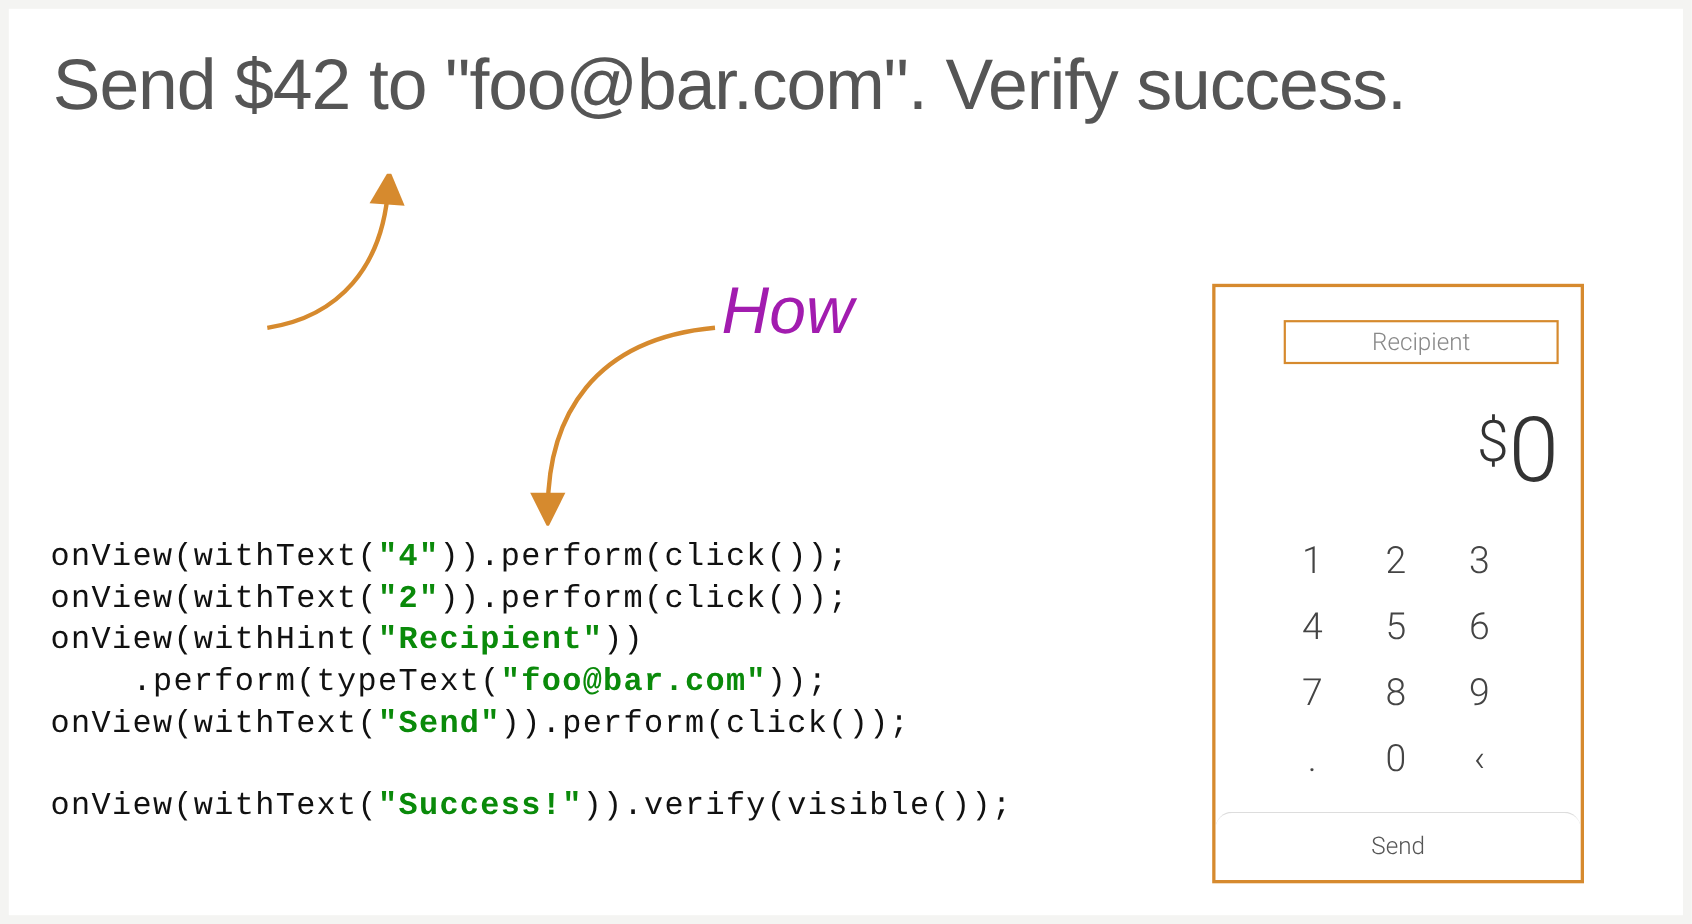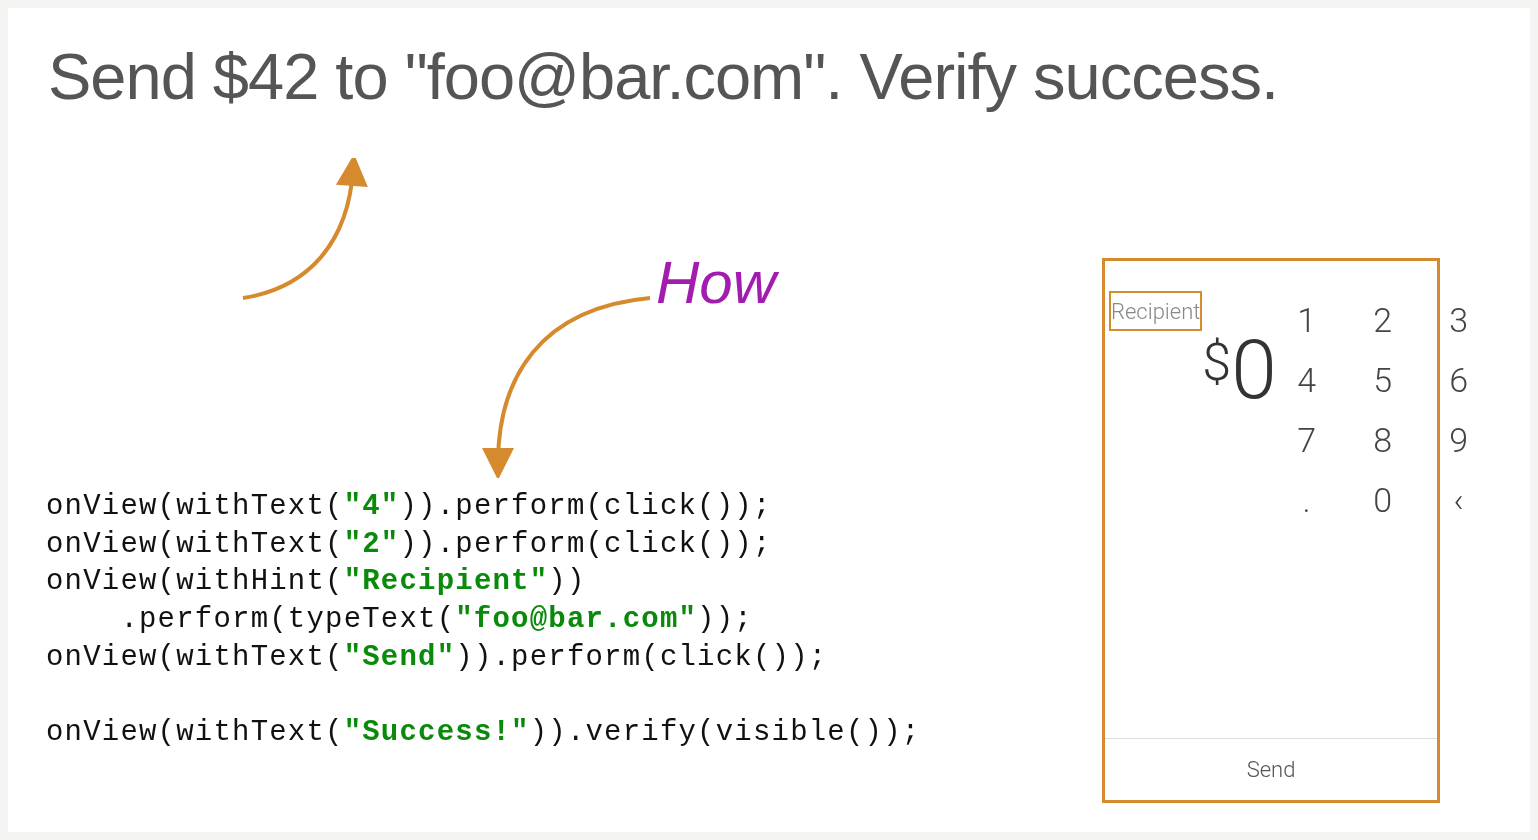--- a/index.html
+++ b/index.html
@@ -71,22 +71,23 @@
       width: 338px;
       height: 545px;
       border: 3px solid #d68a2e;
       background: #fff;
       display: flex;
       flex-direction: column;
     }
     .phone-main {
       flex: 1;
       display: flex;
-      align-items: flex-start;
-      padding: 30px 20px 12px 4px;
+      flex-direction: column;
+      align-items: flex-end;
+      padding: 30px 20px 12px 16px;
     }
     .recipient-box {
       width: 250px;
       height: 40px;
       border: 2px solid #d68a2e;
       display: flex;
       align-items: center;
       justify-content: center;
       color: #888;
       font-size: 22px;
@@ -131,20 +132,21 @@
     .send-row {
       border-top: 1.5px solid #ddd;
       height: 62px;
       display: flex;
       align-items: center;
       justify-content: center;
       color: #555;
       font-size: 22px;
       font-weight: 300;
       cursor: pointer;
+      border-radius: 15px;
     }
   </style>
 </head>
 <body>
 
 <div class="slide">
 
   <div class="headline">Send $42 to "foo@bar.com". Verify success.</div>
 
   <div class="label-how">How</div>

